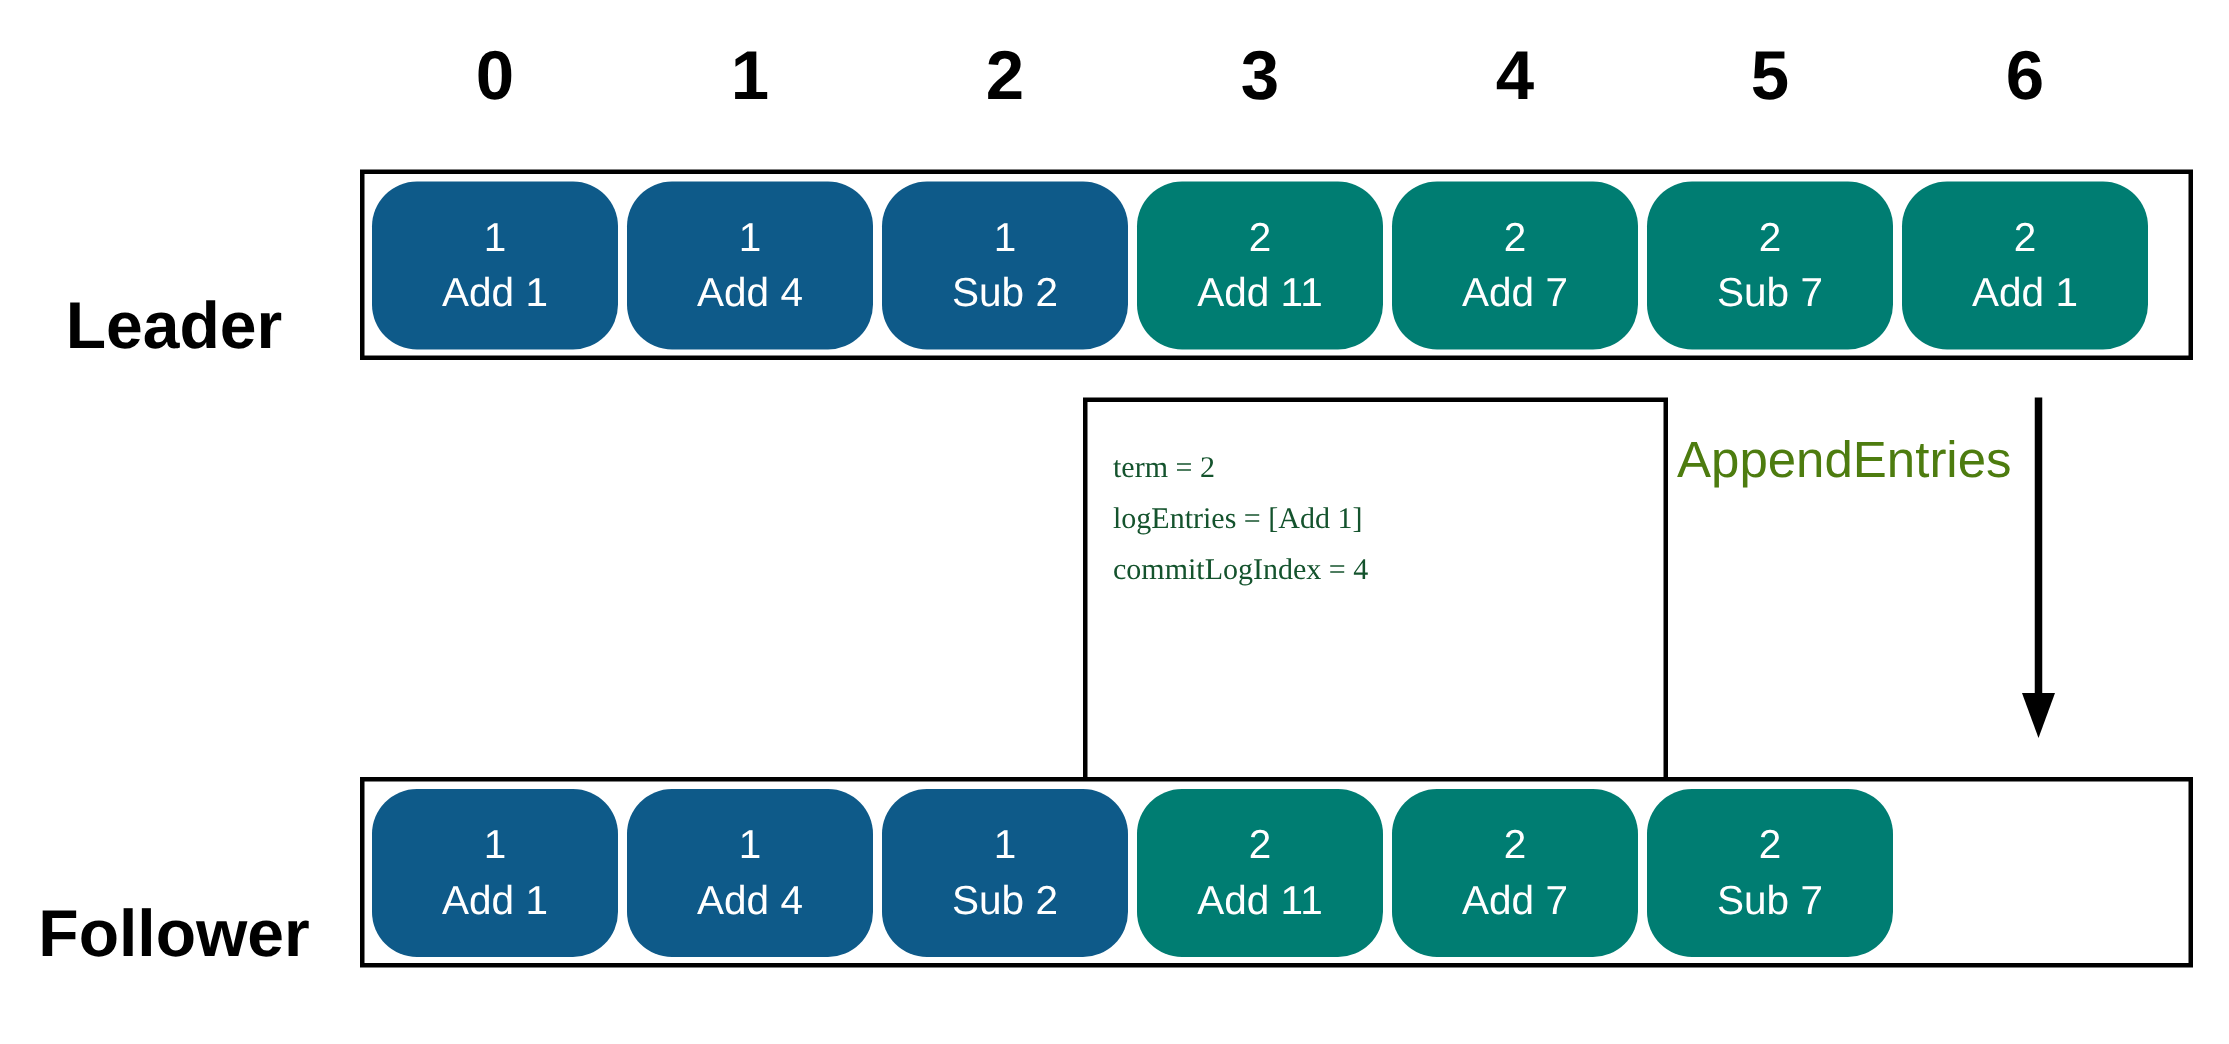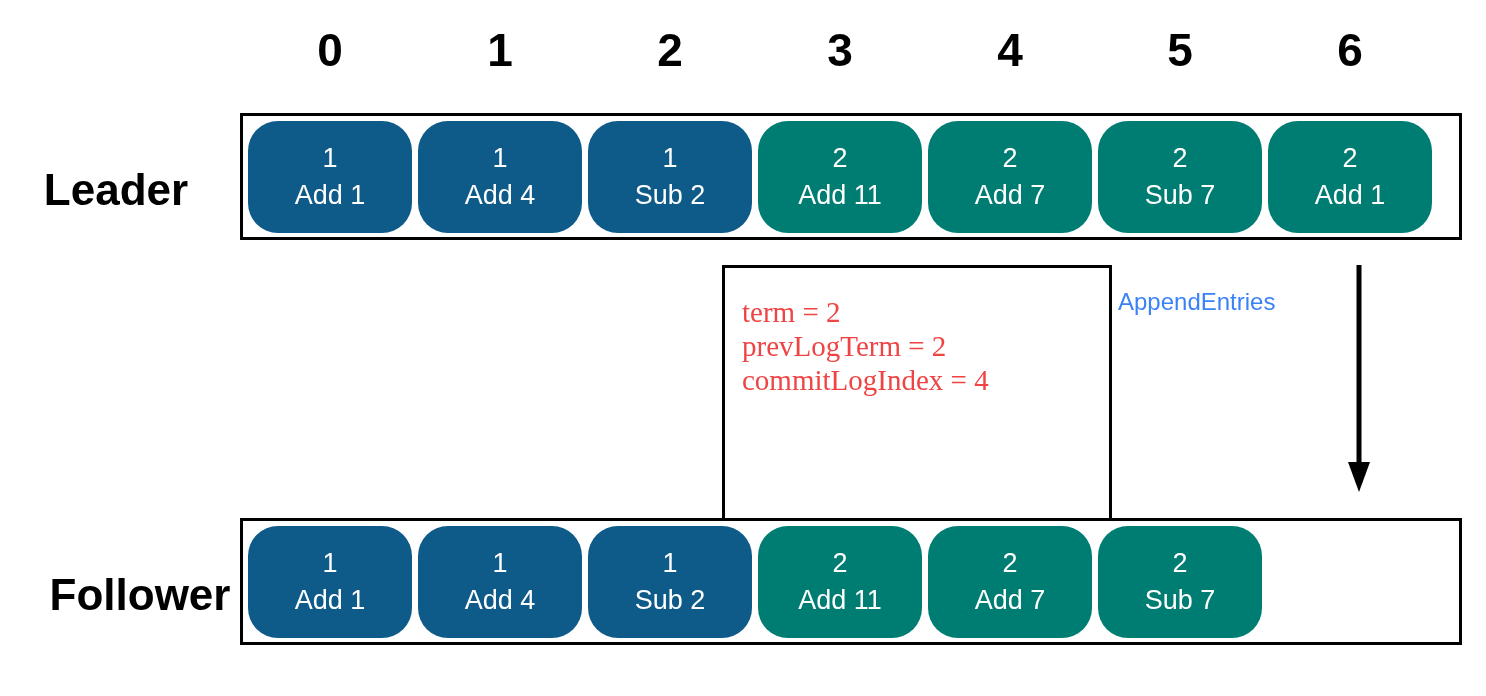--- a/index.html
+++ b/index.html
@@ -15,24 +15,24 @@
     display:flex;gap:6px;padding-left:5px;box-sizing:border-box;
   }
   .index-label{
     width:164px;flex:0 0 164px;text-align:center;
     font-size:46px;font-weight:bold;color:#000;line-height:60px;
   }
 
   
   .row-label{
     position:absolute;left:0;width:232px;text-align:center;
-    font-size:44px;font-weight:bold;color:#000;line-height:50px;
+    font-size:44px;font-weight:bold;color:#000;line-height:50px;margin-top:28px;
   }
   .leader-label{top:165px;}
-  .follower-label{top:570px;padding-left:24px;}
+  .follower-label{top:570px;}
 
   
   .log-box{
     position:absolute;left:240px;width:1222px;height:127px;
     border:3px solid #000;background:#fff;box-sizing:border-box;
     display:flex;align-items:center;gap:6px;padding-left:5px;
   }
   .leader-box{top:113px;}
   .follower-box{top:518px;}
 
@@ -42,26 +42,26 @@
     color:#ffffff;font-size:27px;font-weight:500;line-height:37px;
   }
   .term1{background:var(--term1,#0e5a89);}
   .term2{background:var(--term2,#007d72);}
 
   
   .msg-box{
     position:absolute;left:722px;top:265px;width:390px;height:295px;
     border:3px solid #000;background:#fff;box-sizing:border-box;
     padding:27px 0 0 17px;
-    font-family:"Liberation Serif", serif;font-size:29px;line-height:34px;color:#ef4444;
+    font-family:"Liberation Serif", serif;font-size:20px;line-height:34px;color:#14532d;
   }
 
   .arrow-label{
     position:absolute;left:1118px;top:288px;
-    font-size:24px;color:#3b82f6;white-space:nowrap;
+    font-size:34px;color:#4d7c0f;white-space:nowrap;
   }
 
   .arrow-svg{position:absolute;left:1344px;top:262px;}
 </style>
 </head>
 <body>
 
 <div class="stage">
 
   <div class="index-row">
@@ -102,21 +102,21 @@
       <div>Sub 7</div>
     </div>
     <div class="cell term2">
       <div>2</div>
       <div>Add 1</div>
     </div>
   </div>
 
   <div class="msg-box">
     <div>term = 2</div>
-    <div>prevLogTerm = 2</div>
+    <div>logEntries = [Add 1]</div>
     <div>commitLogIndex = 4</div>
   </div>
 
   <div class="arrow-label">AppendEntries</div>
 
   <svg class="arrow-svg" width="30" height="232" viewBox="0 0 30 232">
     <line x1="15" y1="3" x2="15" y2="202" stroke="#000" stroke-width="5"></line>
     <polygon points="4,200 26,200 15,230" fill="#000"></polygon>
   </svg>
 

